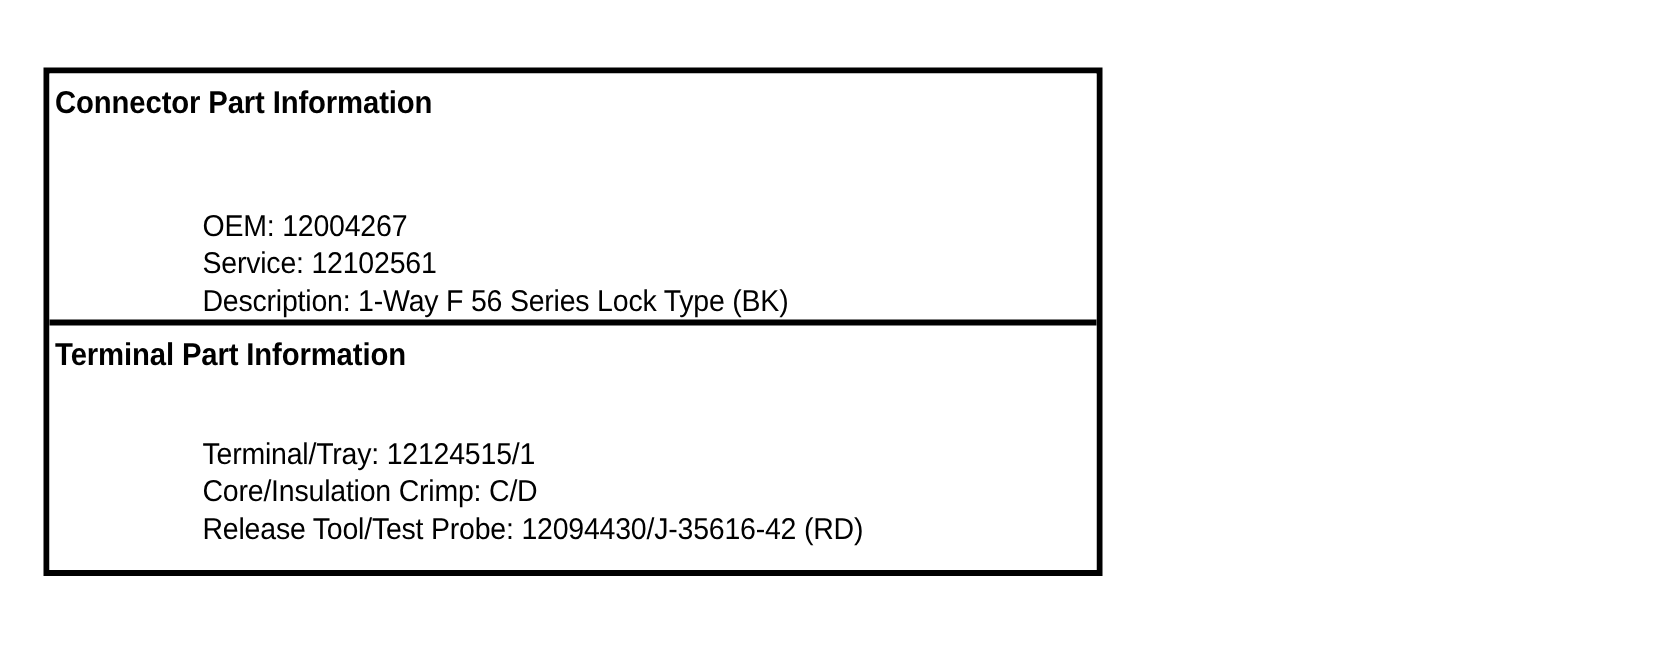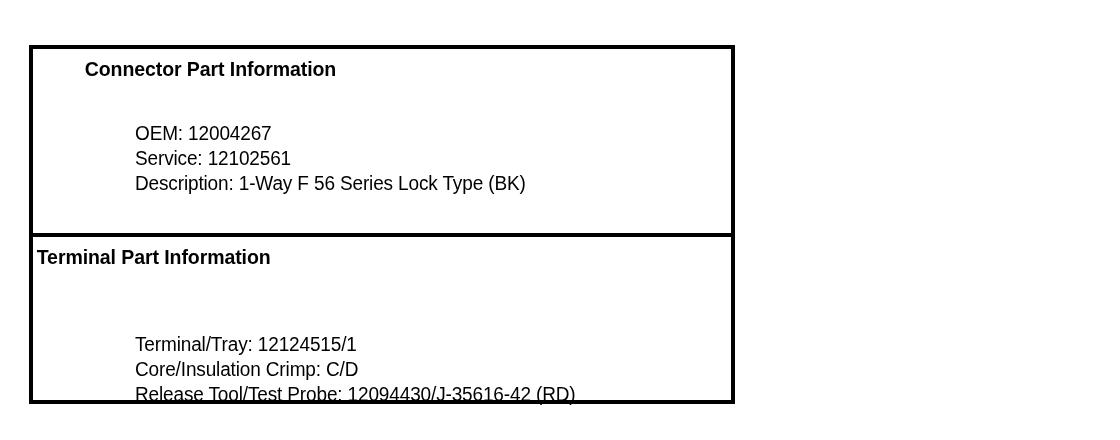--- a/index.html
+++ b/index.html
@@ -32,21 +32,21 @@
   
   .panel {
     position: relative;
     box-sizing: border-box;
     background: #ffffff;
   }
   .panel + .panel {
     border-top: 4px solid #000000;
   }
 
-  .panel-connector { height: 184px; padding-left: 48px; }
+  .panel-connector { height: 164px; }
   .panel-terminal  { height: 167px; }
 
   
   .panel-heading {
     font-weight: bold;
     font-size: 21px;
     line-height: 21px;
     letter-spacing: -0.1px;
     padding-left: 4px;
     padding-top: 9px;
@@ -57,22 +57,22 @@
 
   
   .detail-list {
     margin: 0;
     padding: 0;
     list-style: none;
     position: absolute;
     left: 102px;
     white-space: nowrap;
   }
-  .panel-connector .detail-list { top: 72px; }
-  .panel-terminal  .detail-list { top: 95px; }
+  .panel-connector .detail-list { top: 90px; }
+  .panel-terminal  .detail-list { top: 74px; }
 
   .detail-line {
     font-weight: normal;
     font-size: 20px;
     line-height: 25px;
     letter-spacing: -0.15px;
     transform: scaleX(0.95);
     transform-origin: left center;
   }
 </style>

